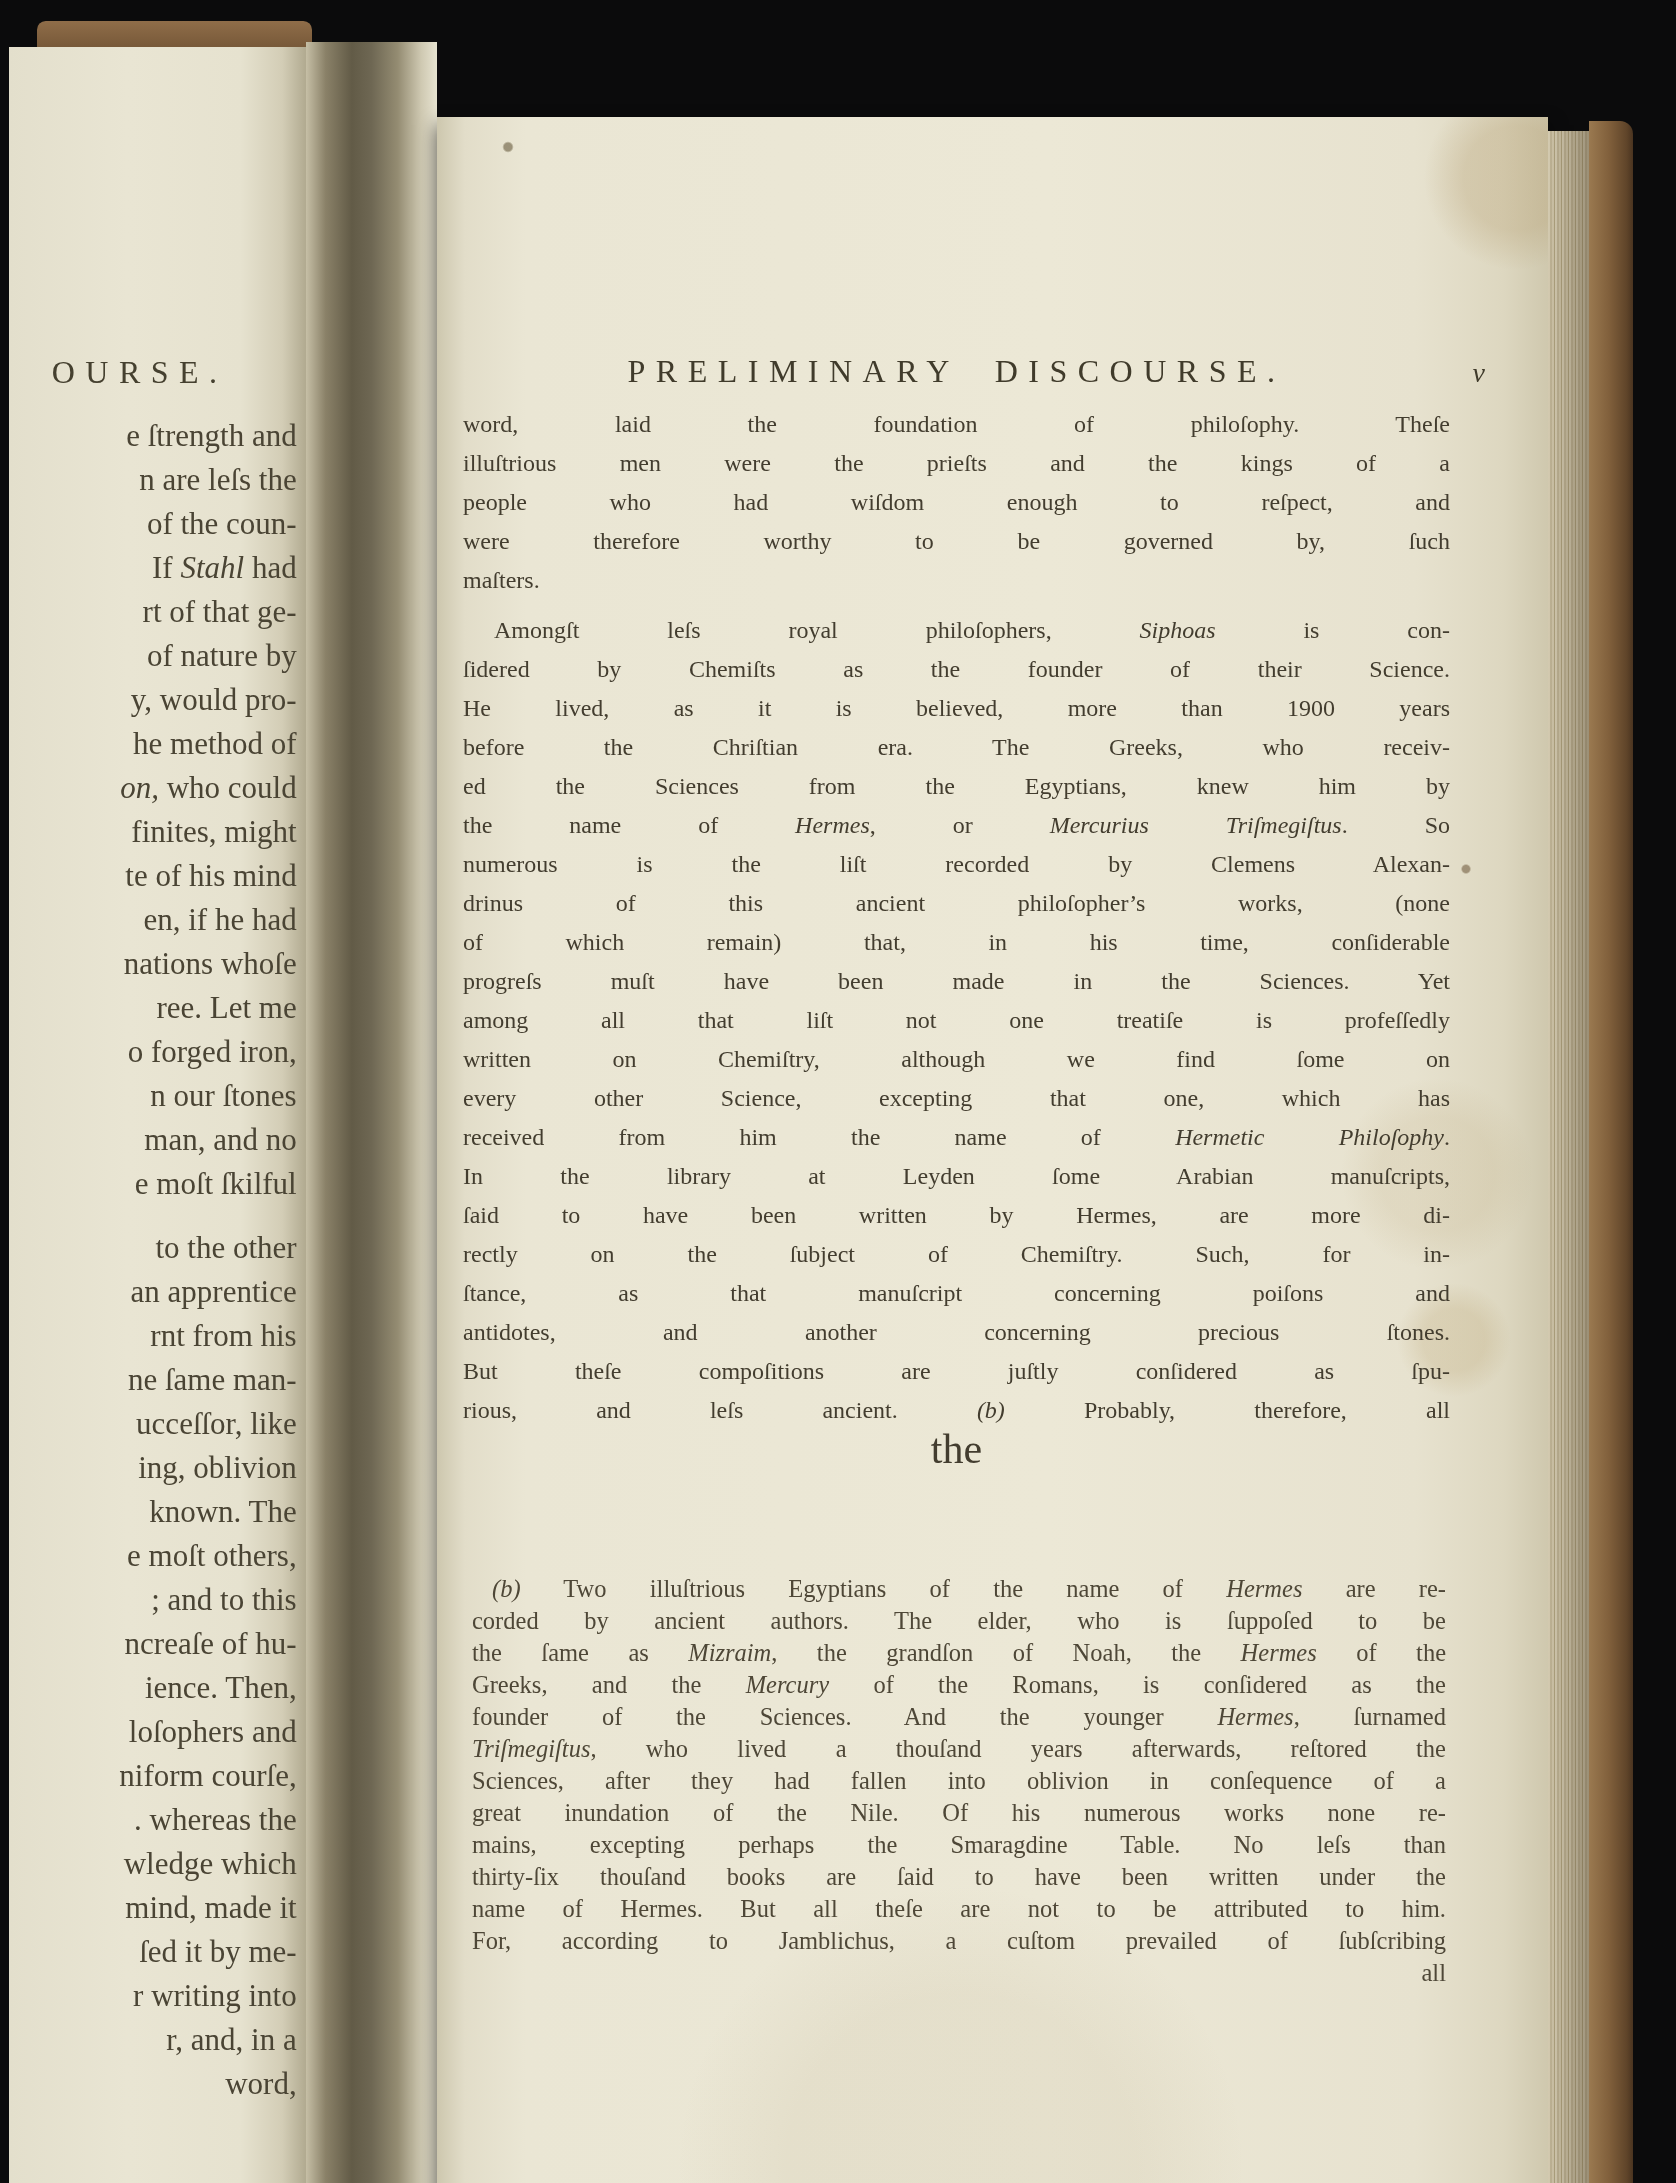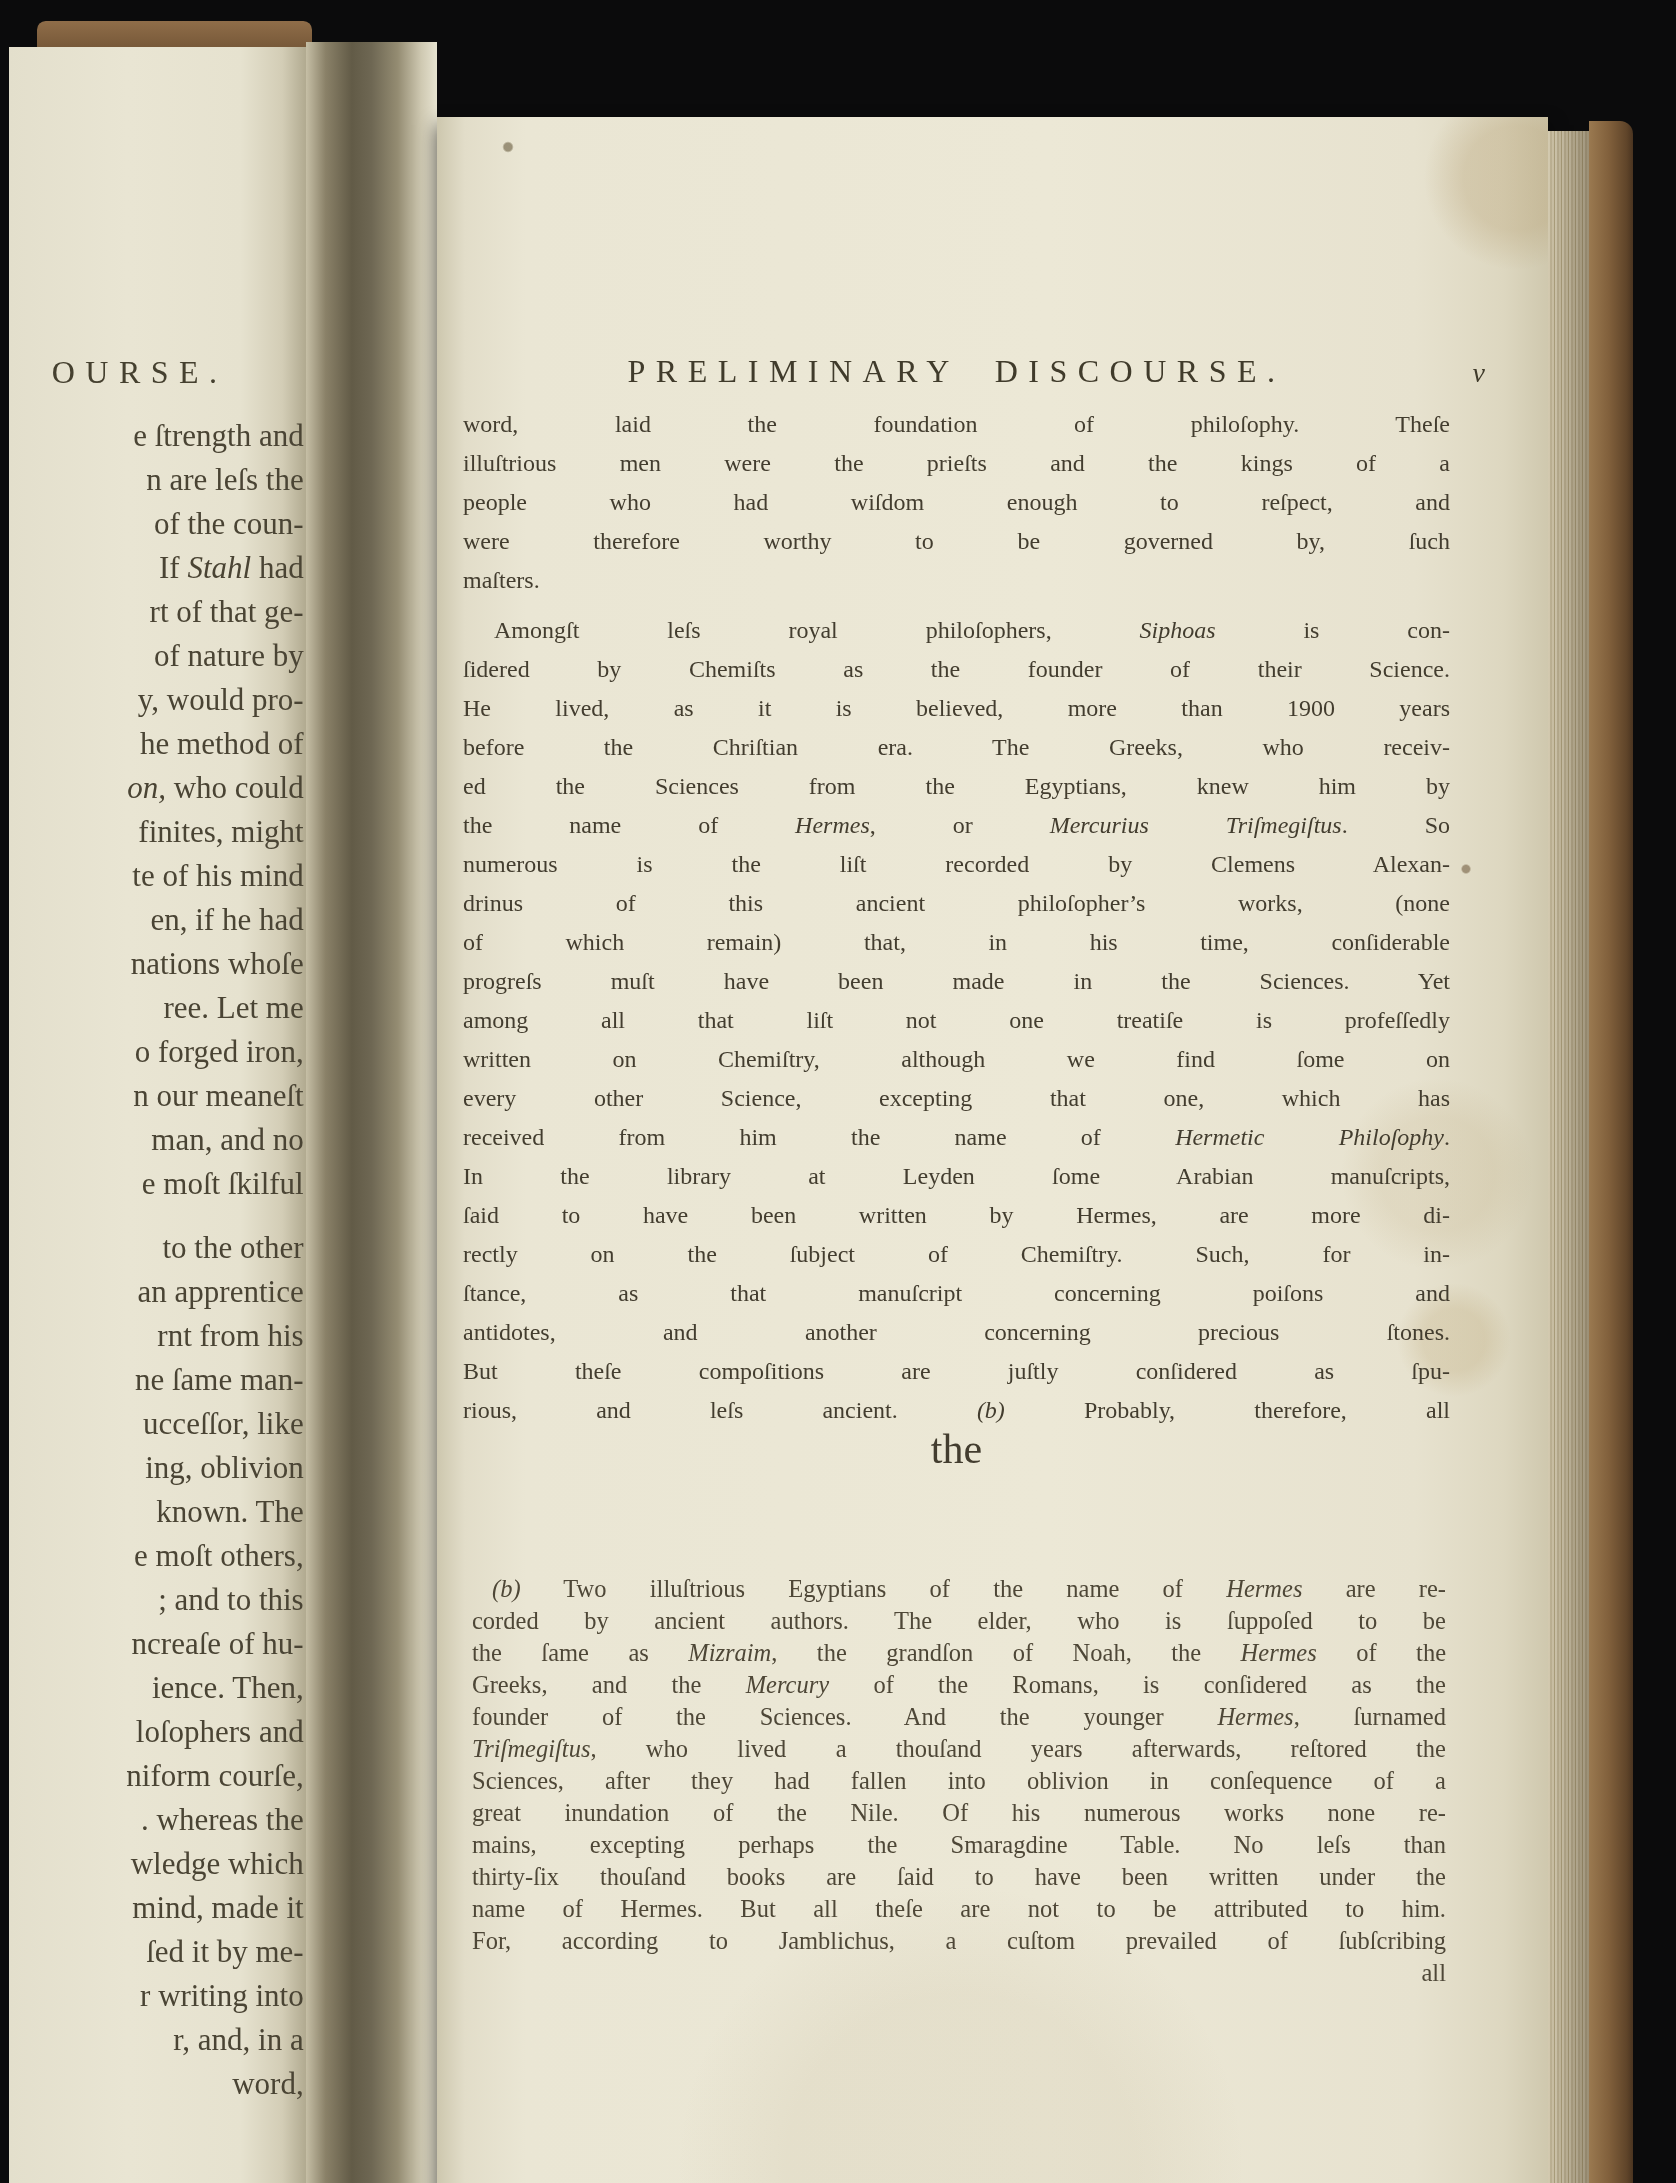--- a/index.html
+++ b/index.html
@@ -20,21 +20,21 @@
     position:absolute; left:8.7px; top:47px; width:297px; height:2269px;
     background:linear-gradient(to right,#e3dfcc 0%,#e9e5d3 40%,#e6e2cf 78%,#d3cdb6 92%,#b1aa90 100%);
     overflow:hidden; color:#4a4434;
   }
   .left-header {
     margin-top:307px; padding-left:43px;
     font-size:32px; letter-spacing:10.5px; word-spacing:17.5px; color:#45402f;
   }
   .left-text { margin-top:23px; }
   .left-line {
-    font-size:31px; line-height:44px; text-align:right; padding-right:2px;
+    font-size:31px; line-height:44px; text-align:right; padding-right:9px;
     white-space:nowrap;
   }
   .left-line.gap { margin-top:20px; }
 
   
   .gutter {
     position:absolute; left:306px; top:42px; width:131px; height:2288px;
     background:linear-gradient(to right,
       #c6bfa6 0%, #8a8168 15%, #625b47 35%, #6e6753 50%,
       #948c72 70%, #cfc9b2 88%, #e7e3d1 100%);
@@ -117,21 +117,21 @@
         <div class="left-line"><span>of nature by</span></div>
         <div class="left-line"><span>y, would pro-</span></div>
         <div class="left-line"><span>he method of</span></div>
         <div class="left-line"><span class="it">on,</span><span> who could</span></div>
         <div class="left-line"><span>finites, might</span></div>
         <div class="left-line"><span>te of his mind</span></div>
         <div class="left-line"><span>en, if he had</span></div>
         <div class="left-line"><span>nations whoſe</span></div>
         <div class="left-line"><span>ree. Let me</span></div>
         <div class="left-line"><span>o forged iron,</span></div>
-        <div class="left-line"><span>n our meaneſt</span></div>
+        <div class="left-line"><span>n our ſtones</span></div>
         <div class="left-line"><span>man, and no</span></div>
         <div class="left-line"><span>e moſt ſkilful</span></div>
         <div class="left-line gap"><span>to the other</span></div>
         <div class="left-line"><span>an apprentice</span></div>
         <div class="left-line"><span>rnt from his</span></div>
         <div class="left-line"><span>ne ſame man-</span></div>
         <div class="left-line"><span>ucceſſor, like</span></div>
         <div class="left-line"><span>ing, oblivion</span></div>
         <div class="left-line"><span>known. The</span></div>
         <div class="left-line"><span>e moſt others,</span></div>

